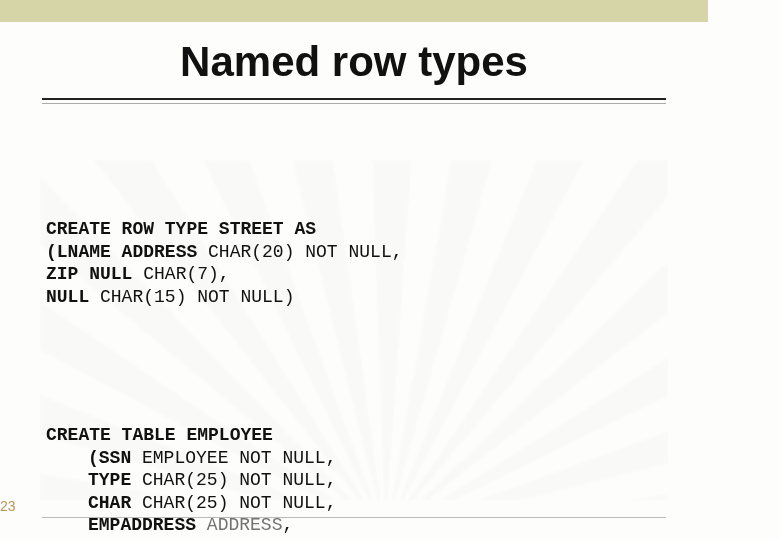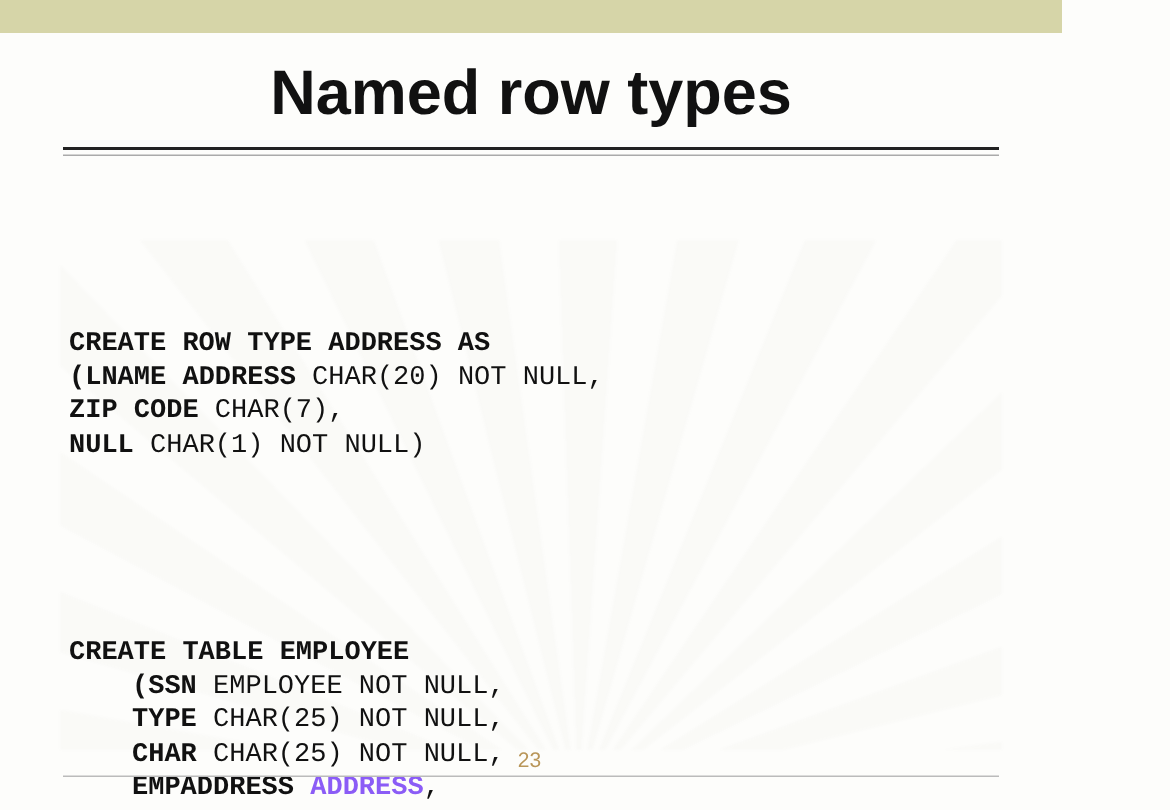--- a/index.html
+++ b/index.html
@@ -70,29 +70,29 @@
     font-family: "Consolas", "Menlo", "Courier New", monospace;
     font-size: 18px;
     line-height: 1.25;
     color: #111;
     white-space: pre;
   }
   .code-block + .code-block {
     margin-top: 26px;
   }
   .kw   { font-weight: bold; color: #111; }
-  .red  { font-weight: bold; color: #8b5cf6; }
+  .red  { font-weight: normal; color: #737373; }
   .indent { padding-left: 42px; display: inline-block; }
 
   .page-num {
     position: absolute;
     bottom: 26px;
     left: 0;
     right: 2px;
-    text-align: center;
+    text-align: left;
     font-size: 14px;
     color: #b99659;
   }
   .bottom-rule {
     position: absolute;
     bottom: 22px;
     left: 42px;
     right: 42px;
     border-top: 1px solid #bbb;
   }
@@ -106,24 +106,24 @@
 
   <div class="title-wrap">
     <div class="title">Named row types</div>
     <div class="title-rule-outer"></div>
     <div class="title-rule-inner"></div>
   </div>
 
   <div class="code-area">
     
     <div class="code-block">
-<span class="kw">CREATE ROW TYPE ADDRESS AS</span>
+<span class="kw">CREATE ROW TYPE STREET AS</span>
 <span class="kw">(</span><span class="kw">LNAME ADDRESS</span><span> CHAR(20) NOT NULL,</span>
-<span class="kw">ZIP CODE</span><span> CHAR(7),</span>
-<span class="kw">NULL</span><span> CHAR(1) NOT NULL)</span>
+<span class="kw">ZIP NULL</span><span> CHAR(7),</span>
+<span class="kw">NULL</span><span> CHAR(15) NOT NULL)</span>
 </div>
     
     <div class="code-block">
 <span class="kw">CREATE TABLE EMPLOYEE</span>
 <span class="indent"><span class="kw">(</span><span class="kw">SSN</span><span> EMPLOYEE NOT NULL,</span></span>
 <span class="indent"><span class="kw">TYPE</span><span> CHAR(25) NOT NULL,</span></span>
 <span class="indent"><span class="kw">CHAR</span><span> CHAR(25) NOT NULL,</span></span>
 <span class="indent"><span class="kw">EMPADDRESS</span><span> </span><span class="red">ADDRESS</span><span>,</span></span>
 <span class="indent"><span>…</span></span>
 

